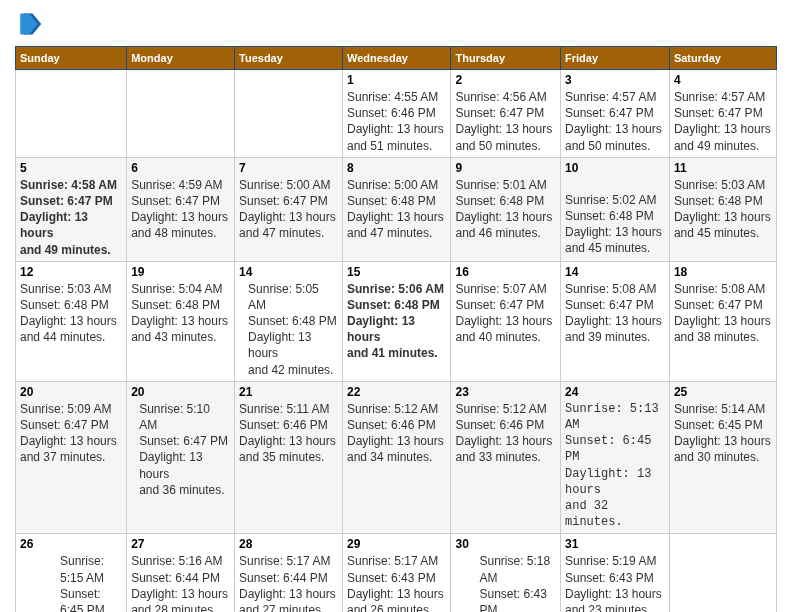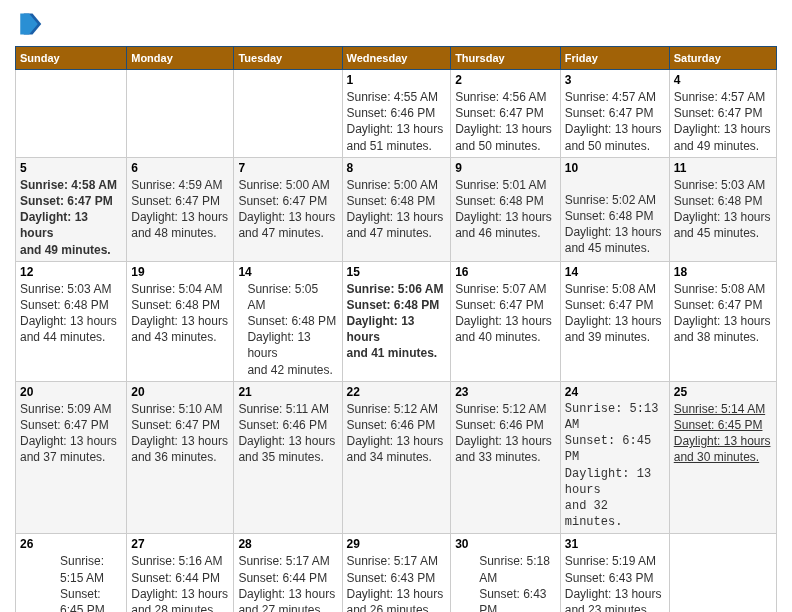--- a/index.html
+++ b/index.html
@@ -266,21 +266,21 @@
         <tr>
           <td>
             <span class="day-num">20</span>
             <div class="day-info" style="white-space: pre-line;">Sunrise: 5:09 AM
 Sunset: 6:47 PM
 Daylight: 13 hours
 and 37 minutes.</div>
           </td>
           <td>
             <span class="day-num">20</span>
-            <div class="day-info" style="white-space: pre-line;">Sunrise: 5:10 AM
+            <div class="day-info" style="white-space: pre-line; margin-left: 8px;">Sunrise: 5:10 AM
 Sunset: 6:47 PM
 Daylight: 13 hours
 and 36 minutes.</div>
           </td>
           <td>
             <span class="day-num">21</span>
             <div class="day-info" style="white-space: pre-line;">Sunrise: 5:11 AM
 Sunset: 6:46 PM
 Daylight: 13 hours
 and 35 minutes.</div>
@@ -301,21 +301,21 @@
           </td>
           <td>
             <span class="day-num">24</span>
             <div class="day-info" style="white-space: pre-line; font-family: Liberation Mono, monospace;">Sunrise: 5:13 AM
 Sunset: 6:45 PM
 Daylight: 13 hours
 and 32 minutes.</div>
           </td>
           <td>
             <span class="day-num">25</span>
-            <div class="day-info" style="white-space: pre-line; text-decoration: underline;">Sunrise: 5:14 AM
+            <div class="day-info" style="white-space: pre-line;">Sunrise: 5:14 AM
 Sunset: 6:45 PM
 Daylight: 13 hours
 and 30 minutes.</div>
           </td>
         </tr>
         <tr>
           <td>
             <span class="day-num">26</span>
             <div class="day-info" style="white-space: pre-line; margin-left: 40px;">Sunrise: 5:15 AM
 Sunset: 6:45 PM

